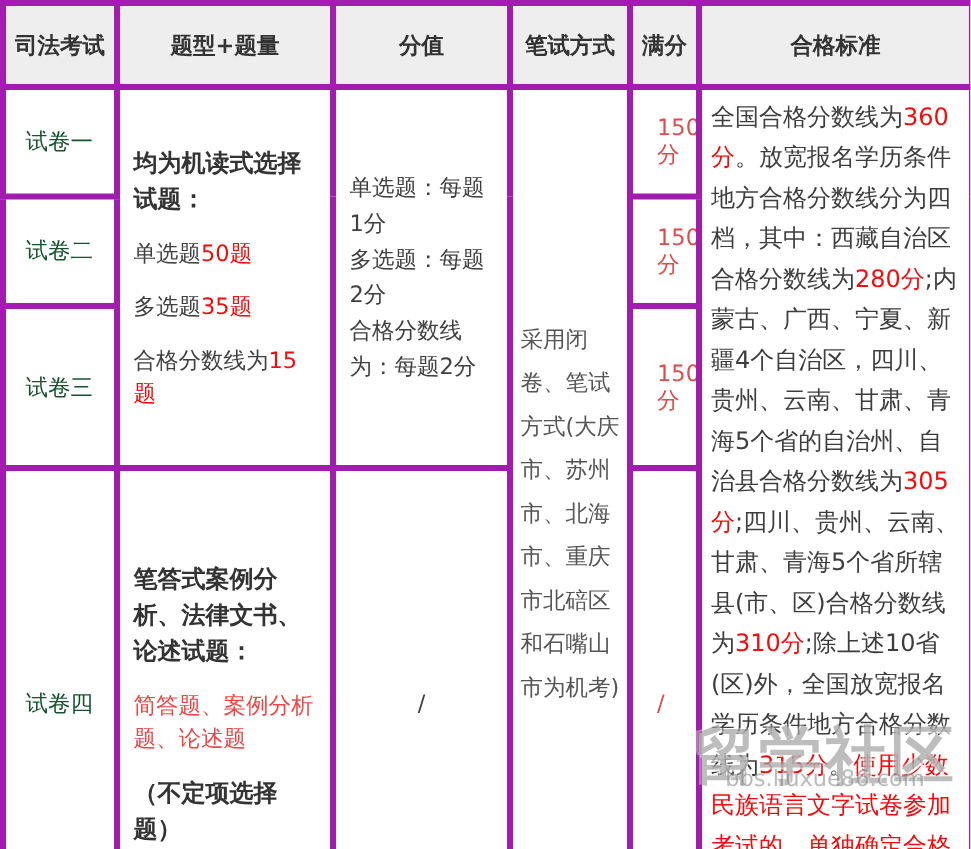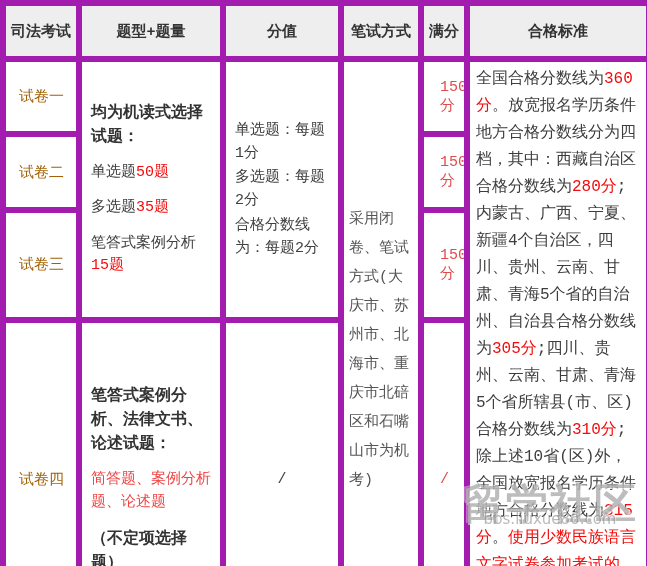--- a/index.html
+++ b/index.html
@@ -14,23 +14,22 @@
     overflow: hidden;
   }
 
   table.exam {
     border-collapse: collapse;
     table-layout: fixed;
     width: 646px;
     margin: 0;
   }
   .exam th, .exam td {
-    border: 6px solid #a21caf;
+    border: 4px solid #a21caf;
     overflow: hidden;
-    font-family: Liberation Mono, monospace;
   }
   .exam th {
     background: #eeeeee;
     height: 56px;
     font-size: 15px;
     font-weight: bold;
     color: #333333;
     text-align: center;
     padding: 0 2px;
   }
@@ -39,21 +38,21 @@
     color: #404040;
     font-size: 15px;
     vertical-align: middle;
   }
 
   tr.r1 { height: 41px; }
   tr.r2 { height: 41px; }
   tr.r3 { height: 108px; }
   tr.r4 { height: 314px; }
 
-  td.c1 { padding-left: 13px; color: #a16207; margin-left: 44px; }
+  td.c1 { padding-left: 13px; color: #14532d; margin-left: 44px; }
 
   td.c2 { padding: 4px 9px; line-height: 1.5; margin-left: 24px; }
   td.c2 p { margin: 13px 0; }
   .bold { font-weight: bold; font-size: 16px; color: #333333; }
   td.c2 .plain { color: #ef4444; }
 
   td.c3 { padding: 4px 9px; }
   td.c3 p { margin: 1px 0; line-height: 1.55; }
   td.c3.slash { text-align: center; padding: 0; }
 
@@ -125,21 +124,21 @@
         <th>合格标准</th>
       </tr>
     </thead>
     <tbody>
       <tr class="r1">
         <td class="c1">试卷一</td>
         <td class="c2" rowspan="3">
           <p class="bold">均为机读式选择试题：</p>
           <p><span>单选题</span><span class="red">50题</span></p>
           <p><span>多选题</span><span class="red">35题</span></p>
-          <p><span>笔答式案例分析</span><span class="red">15题</span></p>
+          <p><span>合格分数线为</span><span class="red">15题</span></p>
         </td>
         <td class="c3" rowspan="3">
           <p>单选题：每题1分</p>
           <p>多选题：每题2分</p>
           <p>合格分数线为：每题2分</p>
         </td>
         <td class="c4" rowspan="4">采用闭卷、笔试方式(大庆市、苏州市、北海市、重庆市北碚区和石嘴山市为机考)</td>
         <td class="c5"><span class="softred">150分</span></td>
         <td class="c6" rowspan="4"><span>全国合格分数线为</span><span class="red">360分</span><span>。放宽报名学历条件地方合格分数线分为四档，其中：西藏自治区合格分数线为</span><span class="red">280分</span><span>;内蒙古、广西、宁夏、新疆4个自治区，四川、贵州、云南、甘肃、青海5个省的自治州、自治县合格分数线为</span><span class="red">305分</span><span>;四川、贵州、云南、甘肃、青海5个省所辖县(市、区)合格分数线为</span><span class="red">310分</span><span>;除上述10省(区)外，全国放宽报名学历条件地方合格分数线为</span><span class="red">315分</span><span>。</span><span class="red">使用少数民族语言文字试卷参加考试的，单独确定合格分数标准。</span></td>
       </tr>

